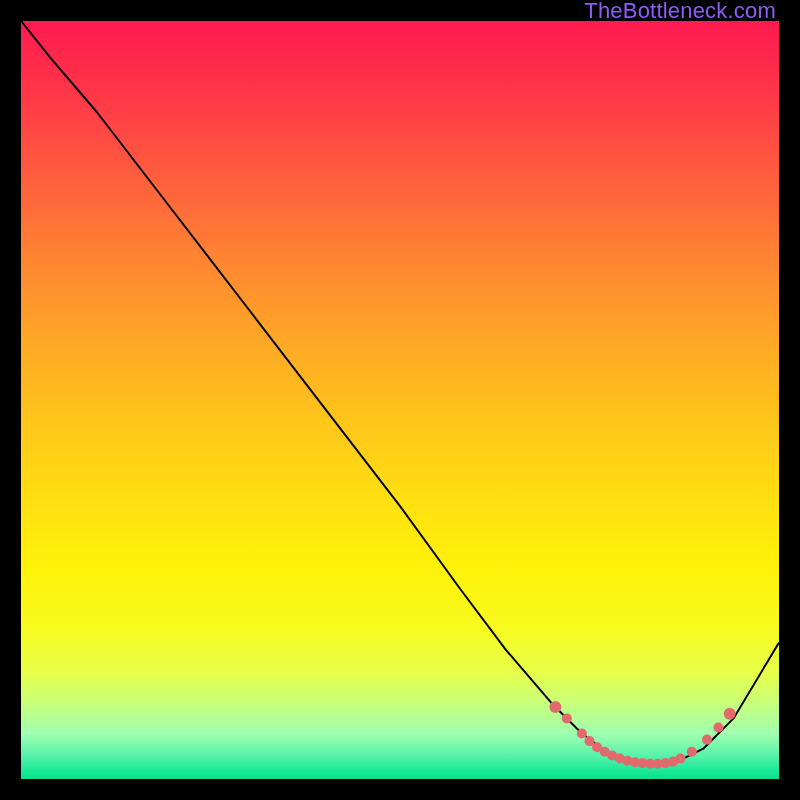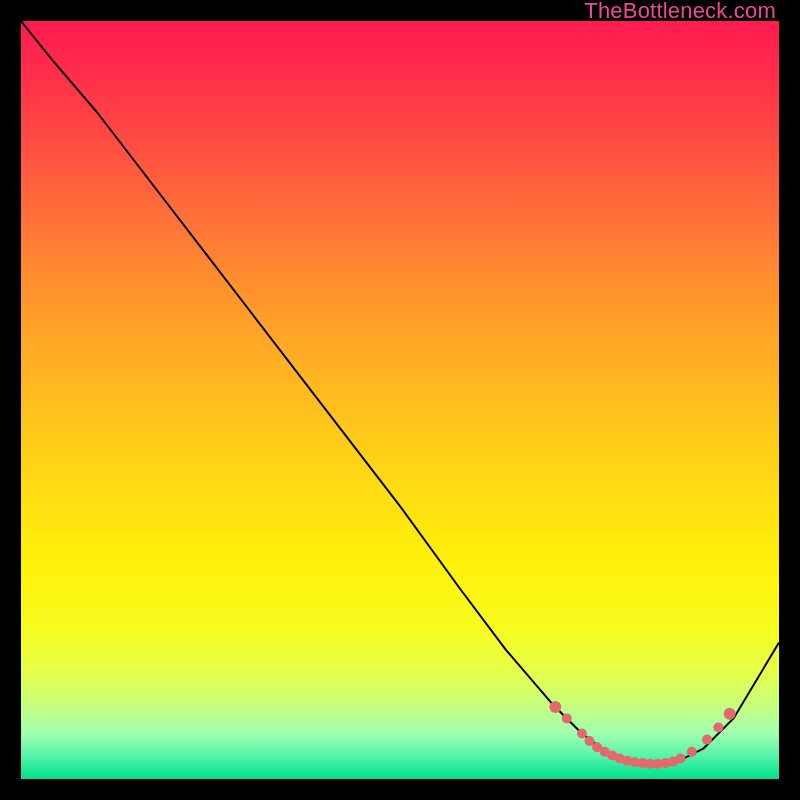--- a/index.html
+++ b/index.html
@@ -44,21 +44,21 @@
       #a0ffb0 94%,
       #56f2aa 97%,
       #16e896 99%,
       #0adf8e 100%
     );
   }
   .attribution {
     position: absolute;
     top: 0px;
     right: 24px;
-    color: #ec4899;
+    color: #8b5cf6;
     font: 500 22px/1 Arial, Helvetica, sans-serif;
     letter-spacing: 0.2px;
     user-select: none;
   }
   svg.curve-layer {
     position: absolute;
     inset: 0;
   }
   svg.curve-layer path {
     fill: none;

